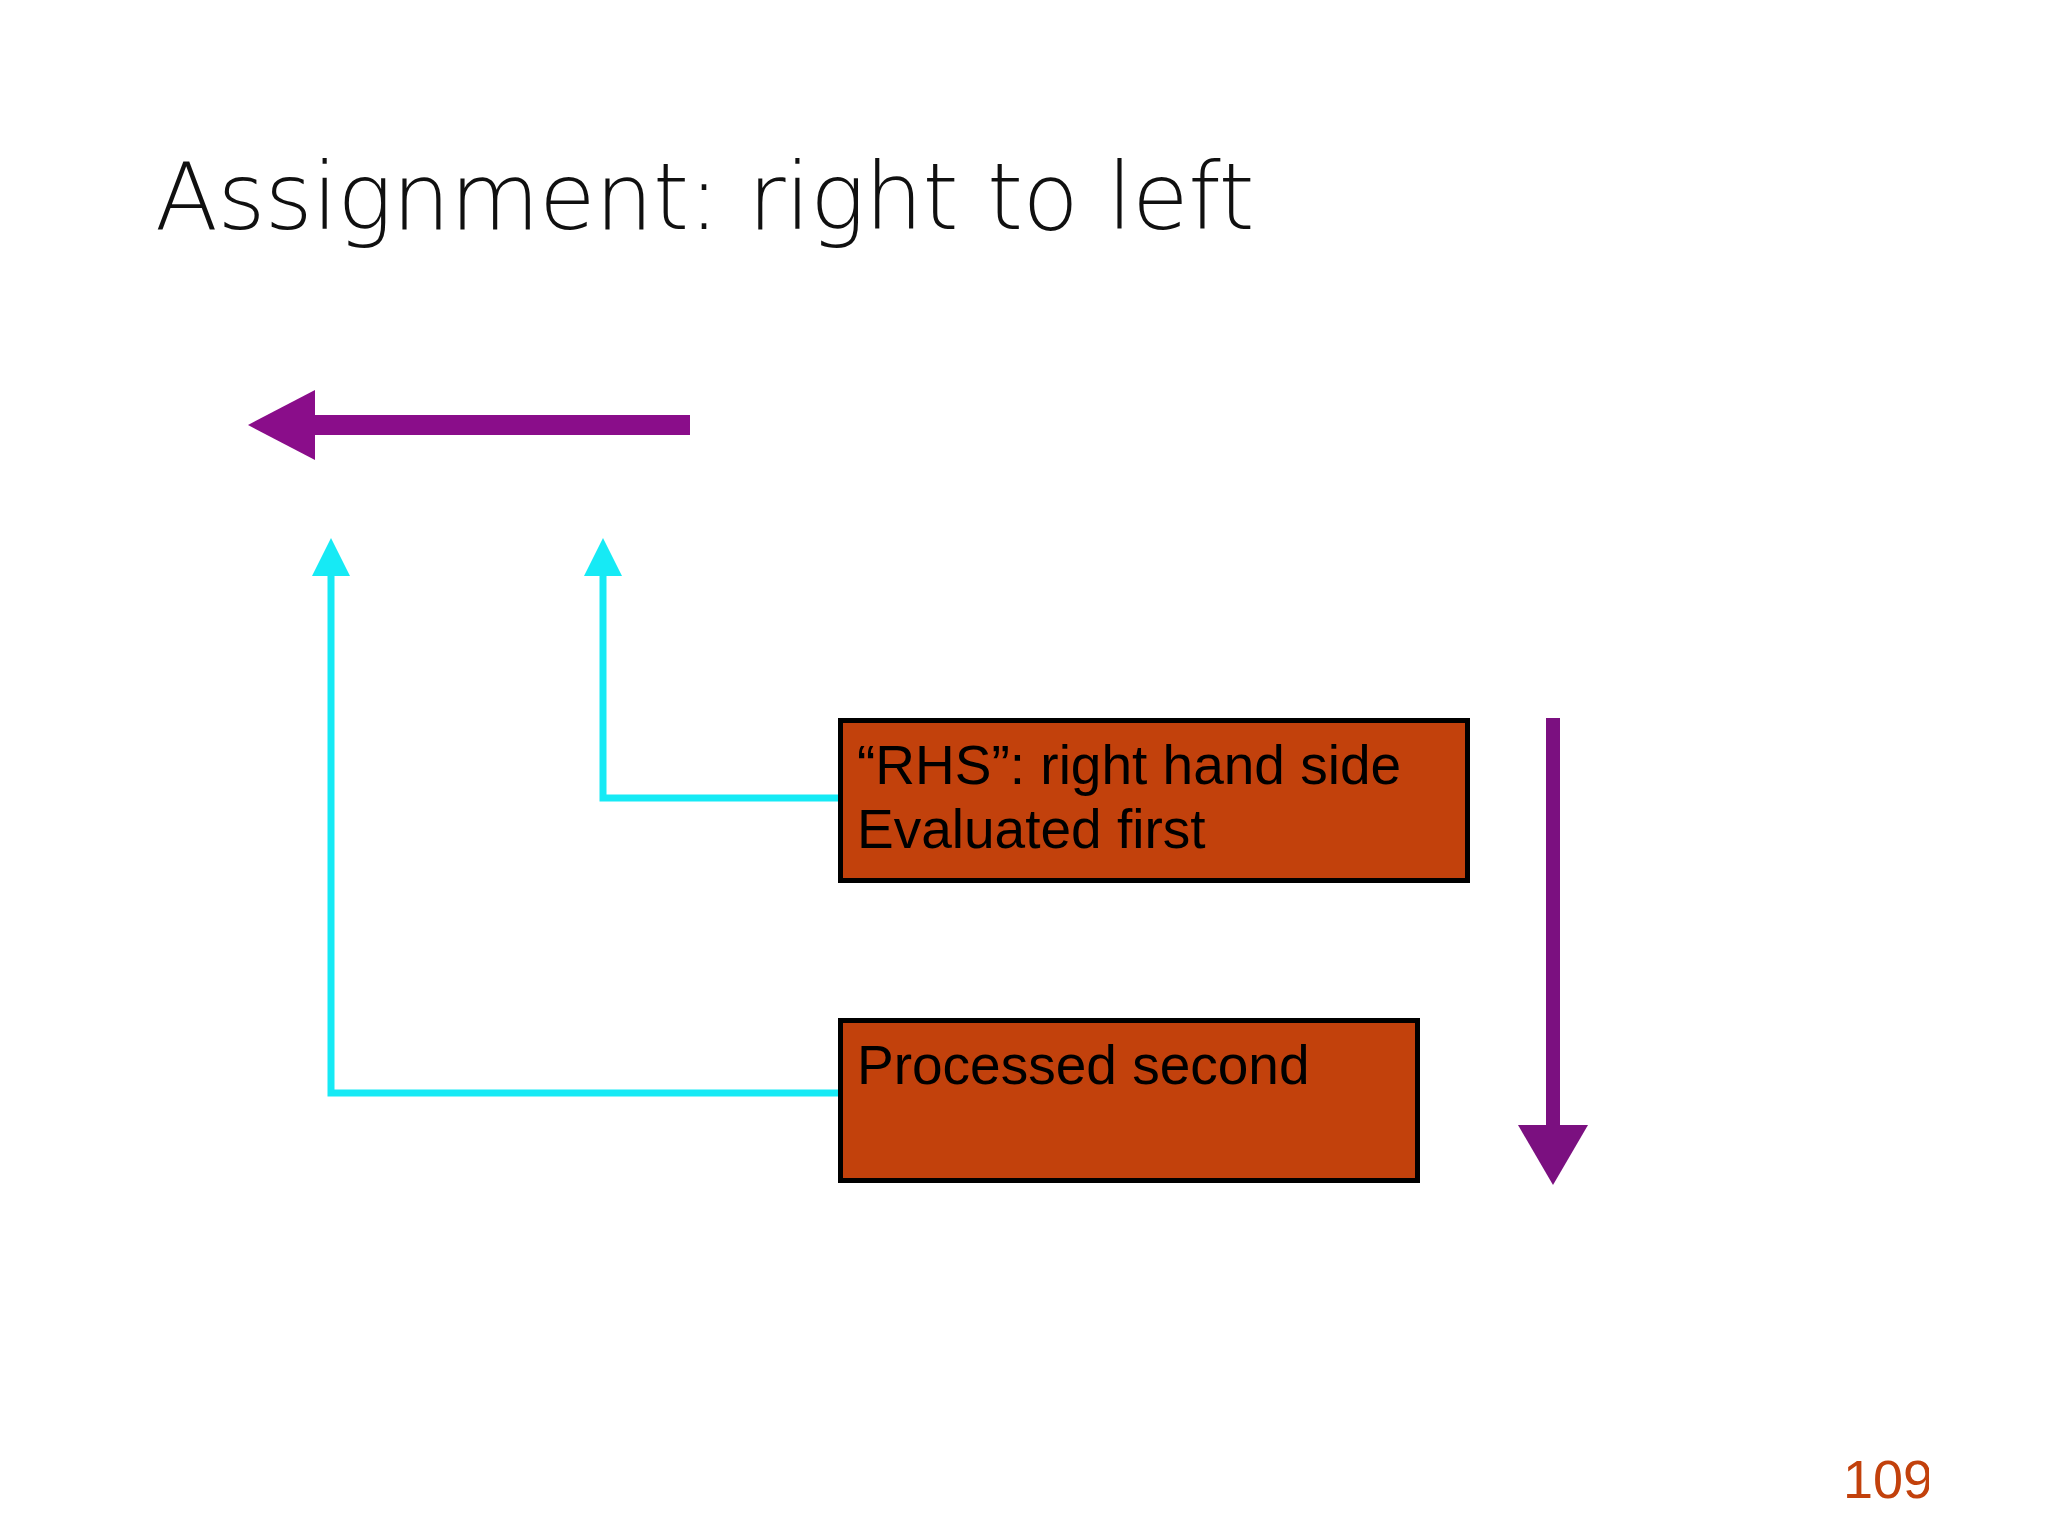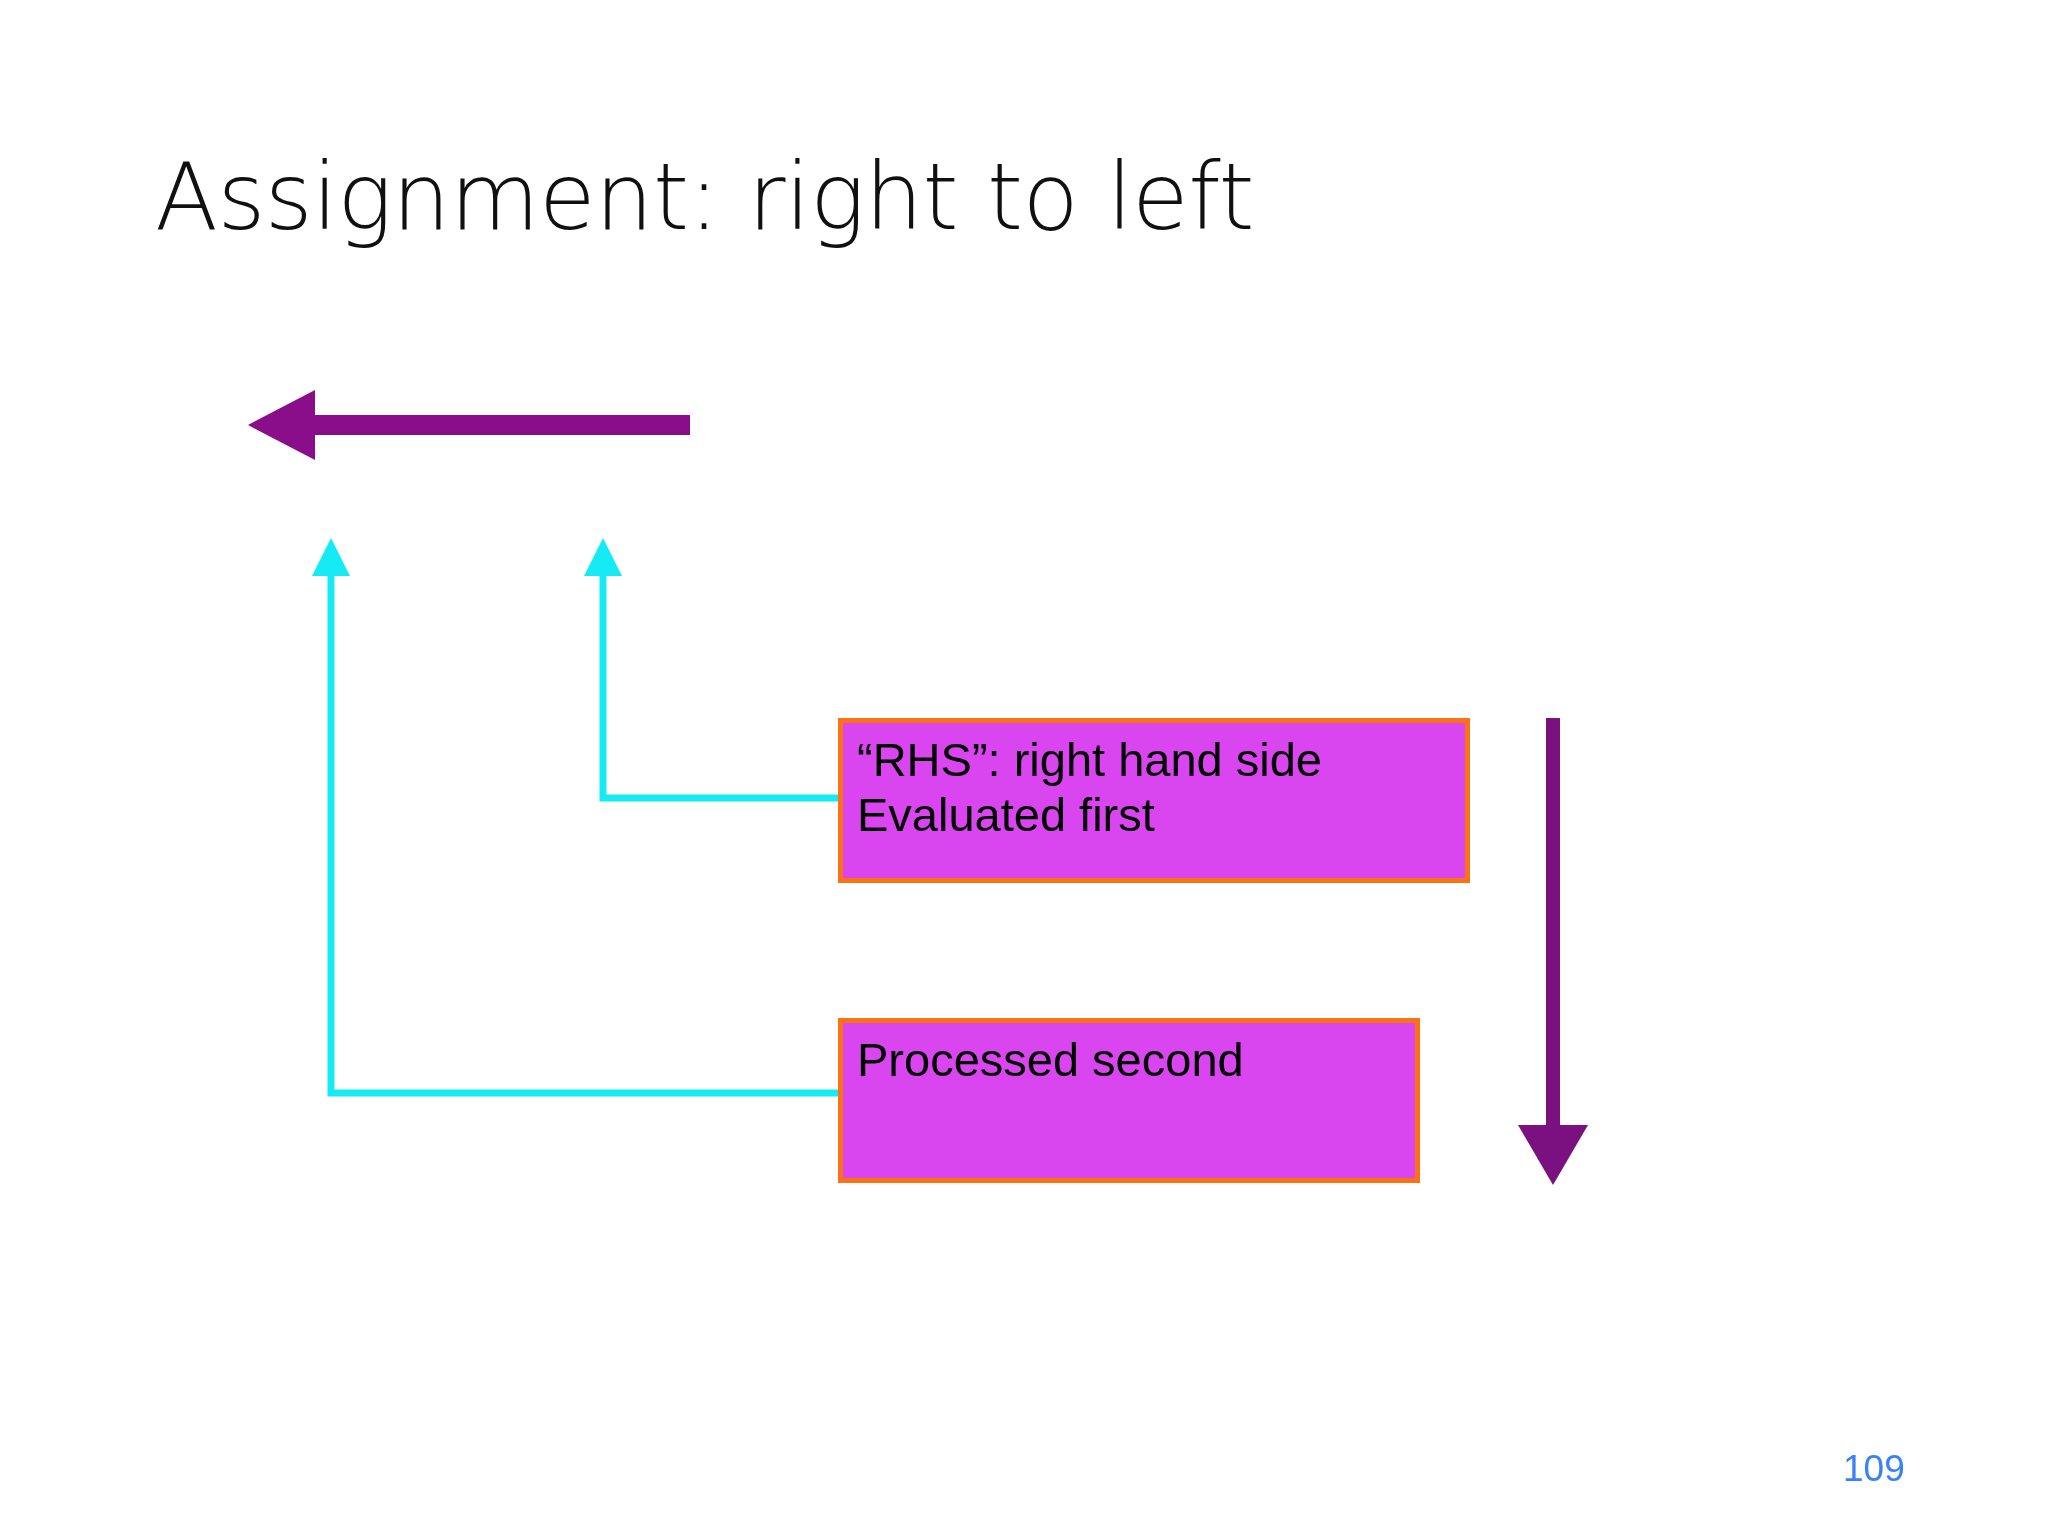--- a/index.html
+++ b/index.html
@@ -53,25 +53,25 @@
     top: 0;
     width: 2048px;
     height: 1536px;
     pointer-events: none;
   }
 
   
   .callout {
     position: absolute;
     box-sizing: border-box;
-    background: #d946ef;
-    border: 5px solid #f97316;
+    background: #c2410c;
+    border: 5px solid #000000;
     color: #000000;
     font-family: "Liberation Sans", sans-serif;
-    font-size: 47px;
+    font-size: 55px;
     line-height: 1.17;
     padding: 10px 12px 8px 14px;
     white-space: nowrap;
   }
   #callout-rhs {
     left: 838px;
     top: 718px;
     width: 632px;
     height: 165px;
   }
@@ -82,22 +82,22 @@
     height: 165px;
   }
   .callout-line { display: block; }
 
   
   #page-number {
     position: absolute;
     left: 1843px;
     top: 1448px;
     font-family: "Liberation Sans", sans-serif;
-    font-size: 37px;
-    color: #3b82f6;
+    font-size: 54px;
+    color: #c2410c;
   }
 </style>
 </head>
 <body>
 
 <div id="slide">
 
   <div id="slide-title">Assignment: right to left</div>
 
 

